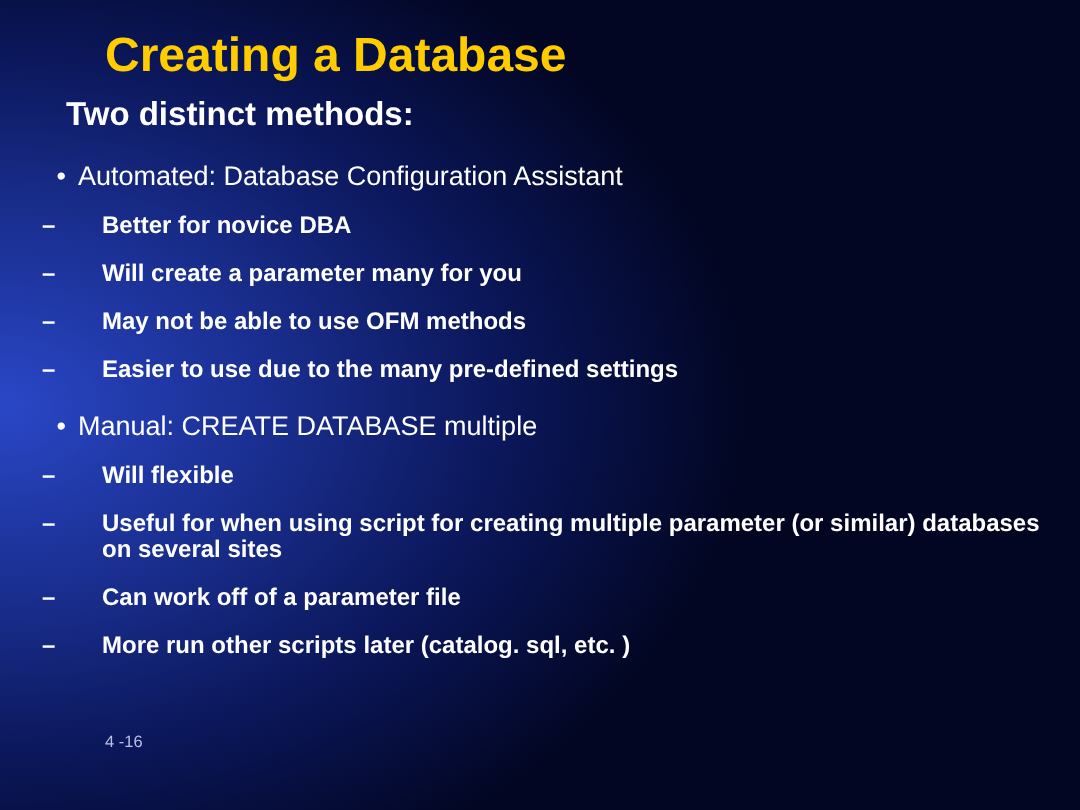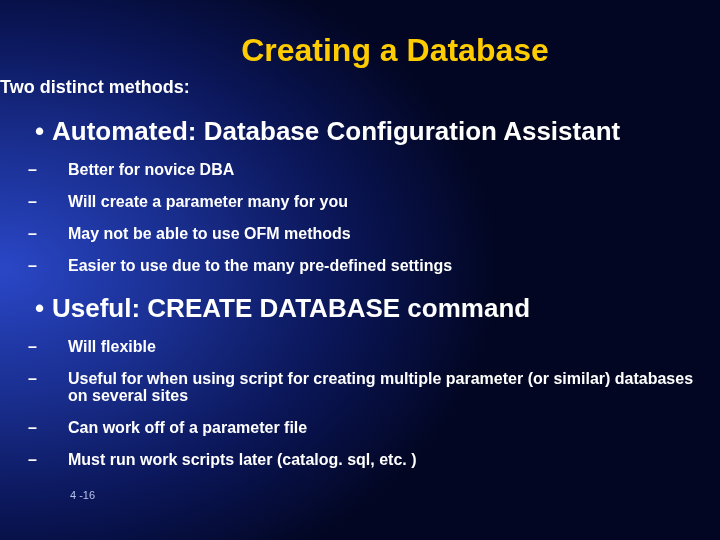--- a/index.html
+++ b/index.html
@@ -12,32 +12,33 @@
   body {
     background: radial-gradient(ellipse 500px 350px at 0% 50%, #2a47c7 0%, #1a2f91 35%, #0a1555 70%, #020622 100%);
     font-family: Arial, Helvetica, sans-serif;
     color: #fff;
     position: relative;
   }
   .title {
     color: #ffcc00;
     font-size: 32px;
     font-weight: bold;
-    text-align: center;
-    padding-top: 32px;
+    text-align: left;
+    padding-top: 18px;
     padding-left: 70px;
   }
   .subtitle {
-    font-size: 18px;
+    font-size: 22px;
     font-weight: bold;
+    padding-left: 44px;
     padding-top: 8px;
   }
   .l1 {
-    font-size: 26px;
-    font-weight: bold;
+    font-size: 18px;
+    font-weight: normal;
     padding-top: 18px;
   }
   .l1-bullet {
     display: inline-block;
     width: 44px;
     text-align: right;
     padding-right: 8px;
     vertical-align: top;
   }
   .l2 {
@@ -69,20 +70,20 @@
 
 <div class="l1">
   <span class="l1-bullet">•</span><span>Automated: Database Configuration Assistant</span>
 </div>
 <div class="l2"><span class="dash">–</span><span>Better for novice DBA</span></div>
 <div class="l2"><span class="dash">–</span><span>Will create a parameter many for you</span></div>
 <div class="l2"><span class="dash">–</span><span>May not be able to use OFM methods</span></div>
 <div class="l2"><span class="dash">–</span><span>Easier to use due to the many pre-defined settings</span></div>
 
 <div class="l1">
-  <span class="l1-bullet">•</span><span>Useful: CREATE DATABASE command</span>
+  <span class="l1-bullet">•</span><span>Manual: CREATE DATABASE multiple</span>
 </div>
 <div class="l2"><span class="dash">–</span><span>Will flexible</span></div>
 <div class="l2"><span class="dash">–</span><span>Useful for when using script for creating multiple parameter (or similar) databases on several sites</span></div>
 <div class="l2"><span class="dash">–</span><span>Can work off of a parameter file</span></div>
-<div class="l2"><span class="dash">–</span><span>Must run work scripts later (catalog. sql, etc. )</span></div>
+<div class="l2"><span class="dash">–</span><span>More run other scripts later (catalog. sql, etc. )</span></div>
 
 <div class="page-num">4 -16</div>
 
 </body></html>

